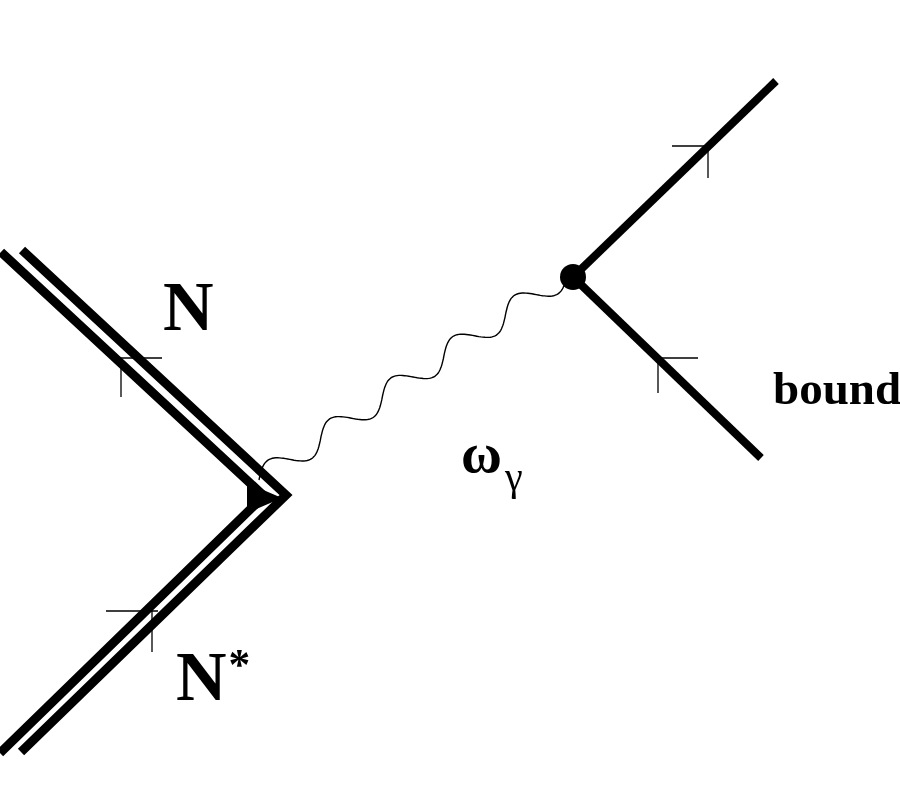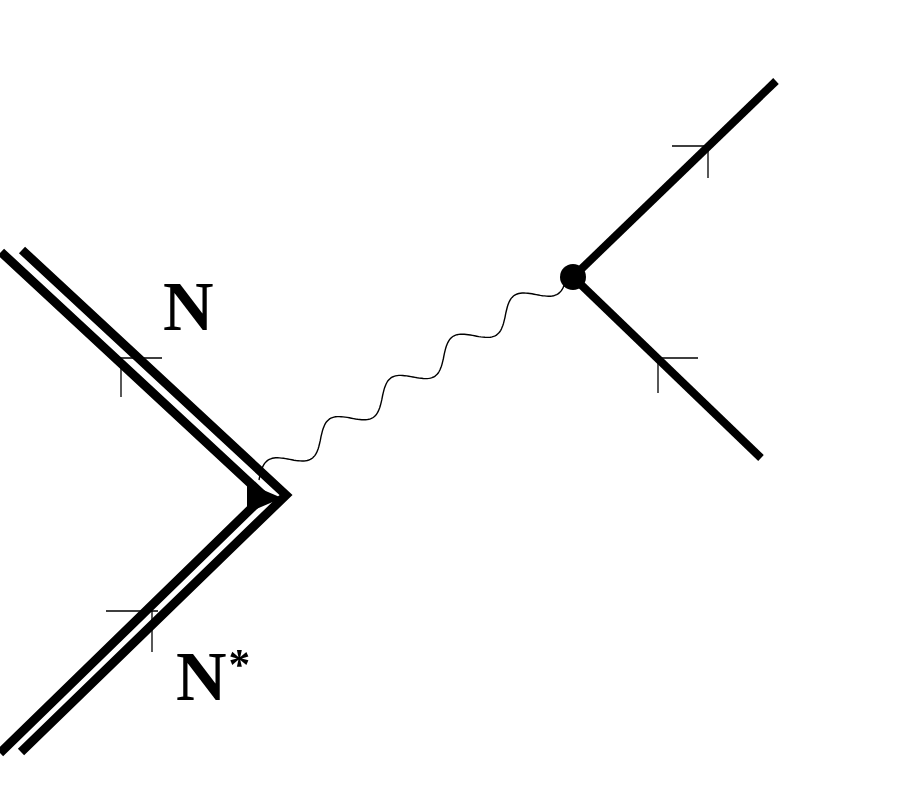--- a/index.html
+++ b/index.html
@@ -56,16 +56,22 @@
   </svg>
 
   <div class="lbl lbl-n">
     <span>N</span>
   </div>
 
   <div class="lbl lbl-nstar">
     <span>N</span><sup>*</sup>
   </div>
 
+  <div class="lbl lbl-photon">
+    <span>ω</span><span class="sub">γ</span>
+  </div>
 
 
+  <div class="lbl lbl-bound">
+    <span>bound</span>
+  </div>
 
 </div>
 
 </body></html>

